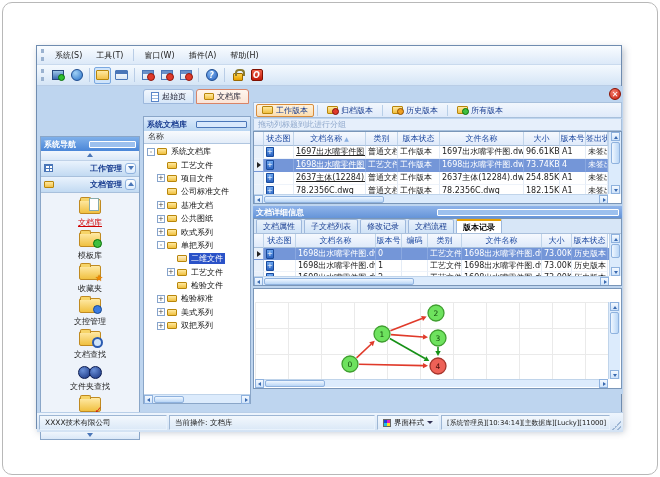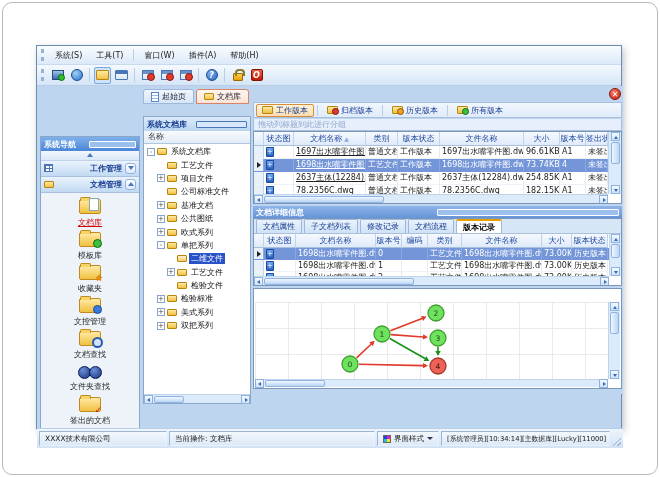--- a/index.html
+++ b/index.html
@@ -149,21 +149,21 @@
   .graphpanel { position:absolute; left:216px; top:202px; width:369px; height:101px; border:1px solid #7a96b8; background:#fff; }
   .graph-title { height:12px; line-height:12px; padding-left:4px; background:linear-gradient(#f6f9fe,#e4eefb); border-bottom:1px solid #c8d8ec; color:#1f3c8c; }
   .graph-wrap { position:absolute; left:1px; top:13px; right:13px; bottom:9px; background:#fff;
     background-image:linear-gradient(to right,#eaeaea 1px,transparent 1px),linear-gradient(to bottom,#eaeaea 1px,transparent 1px);
     background-size:33px 26px; overflow:hidden; }
   .graph-wrap svg { position:absolute; left:0; top:0; }
 
   
   .msgrow { position:absolute; left:0; top:348px; width:586px; height:14px; background:#cfe0f2; border-top:1px solid #e8f2fc; }
   .msgtab { position:absolute; left:4px; top:1px; width:56px; height:13px; background:linear-gradient(#fdfeff,#e6eef8); border:1px solid #9cb4d4; border-bottom:none; border-radius:2px 2px 0 0; text-align:center; line-height:12px; color:#223; }
-  .statusbar { position:absolute; left:0; top:382px; width:586px; height:20px; background:linear-gradient(#eef5fd,#d2e2f4); border-top:1px solid #b9cfe8; display:flex; align-items:center; padding:0 2px; gap:2px; font-size:7.5px; }
+  .statusbar { position:absolute; left:0; top:366px; width:586px; height:20px; background:linear-gradient(#eef5fd,#d2e2f4); border-top:1px solid #b9cfe8; display:flex; align-items:center; padding:0 2px; gap:2px; font-size:7.5px; }
   .sbcell { height:15px; line-height:14px; border:1px solid; border-color:#9db6d4 #e8f2fc #e8f2fc #9db6d4; padding:0 5px; background:linear-gradient(#f3f8fd,#dcE9f7); overflow:hidden; white-space:nowrap; color:#222; }
   .sb-company { width:128px; }
   .sb-op { width:206px; }
   .sb-style { width:62px; display:flex; align-items:center; gap:3px; }
   .styleicon { width:8px; height:8px; flex:none; background:conic-gradient(#e020c0 0 25%,#ffe020 0 50%,#20c0e0 0 75%,#2040e0 0 100%); border:1px solid #666; }
   .dropcaret { width:0; height:0; border-left:3px solid transparent; border-right:3px solid transparent; border-top:3px solid #335; margin-left:auto; }
   .sb-session { flex:1; font-size:6.8px; }
   .resizegrip { width:9px; height:9px; align-self:flex-end; margin-bottom:2px;
     background:linear-gradient(135deg,transparent 50%,#9db6d4 50%,#9db6d4 60%,transparent 60%,transparent 75%,#9db6d4 75%,#9db6d4 85%,transparent 85%); }
 </style>

